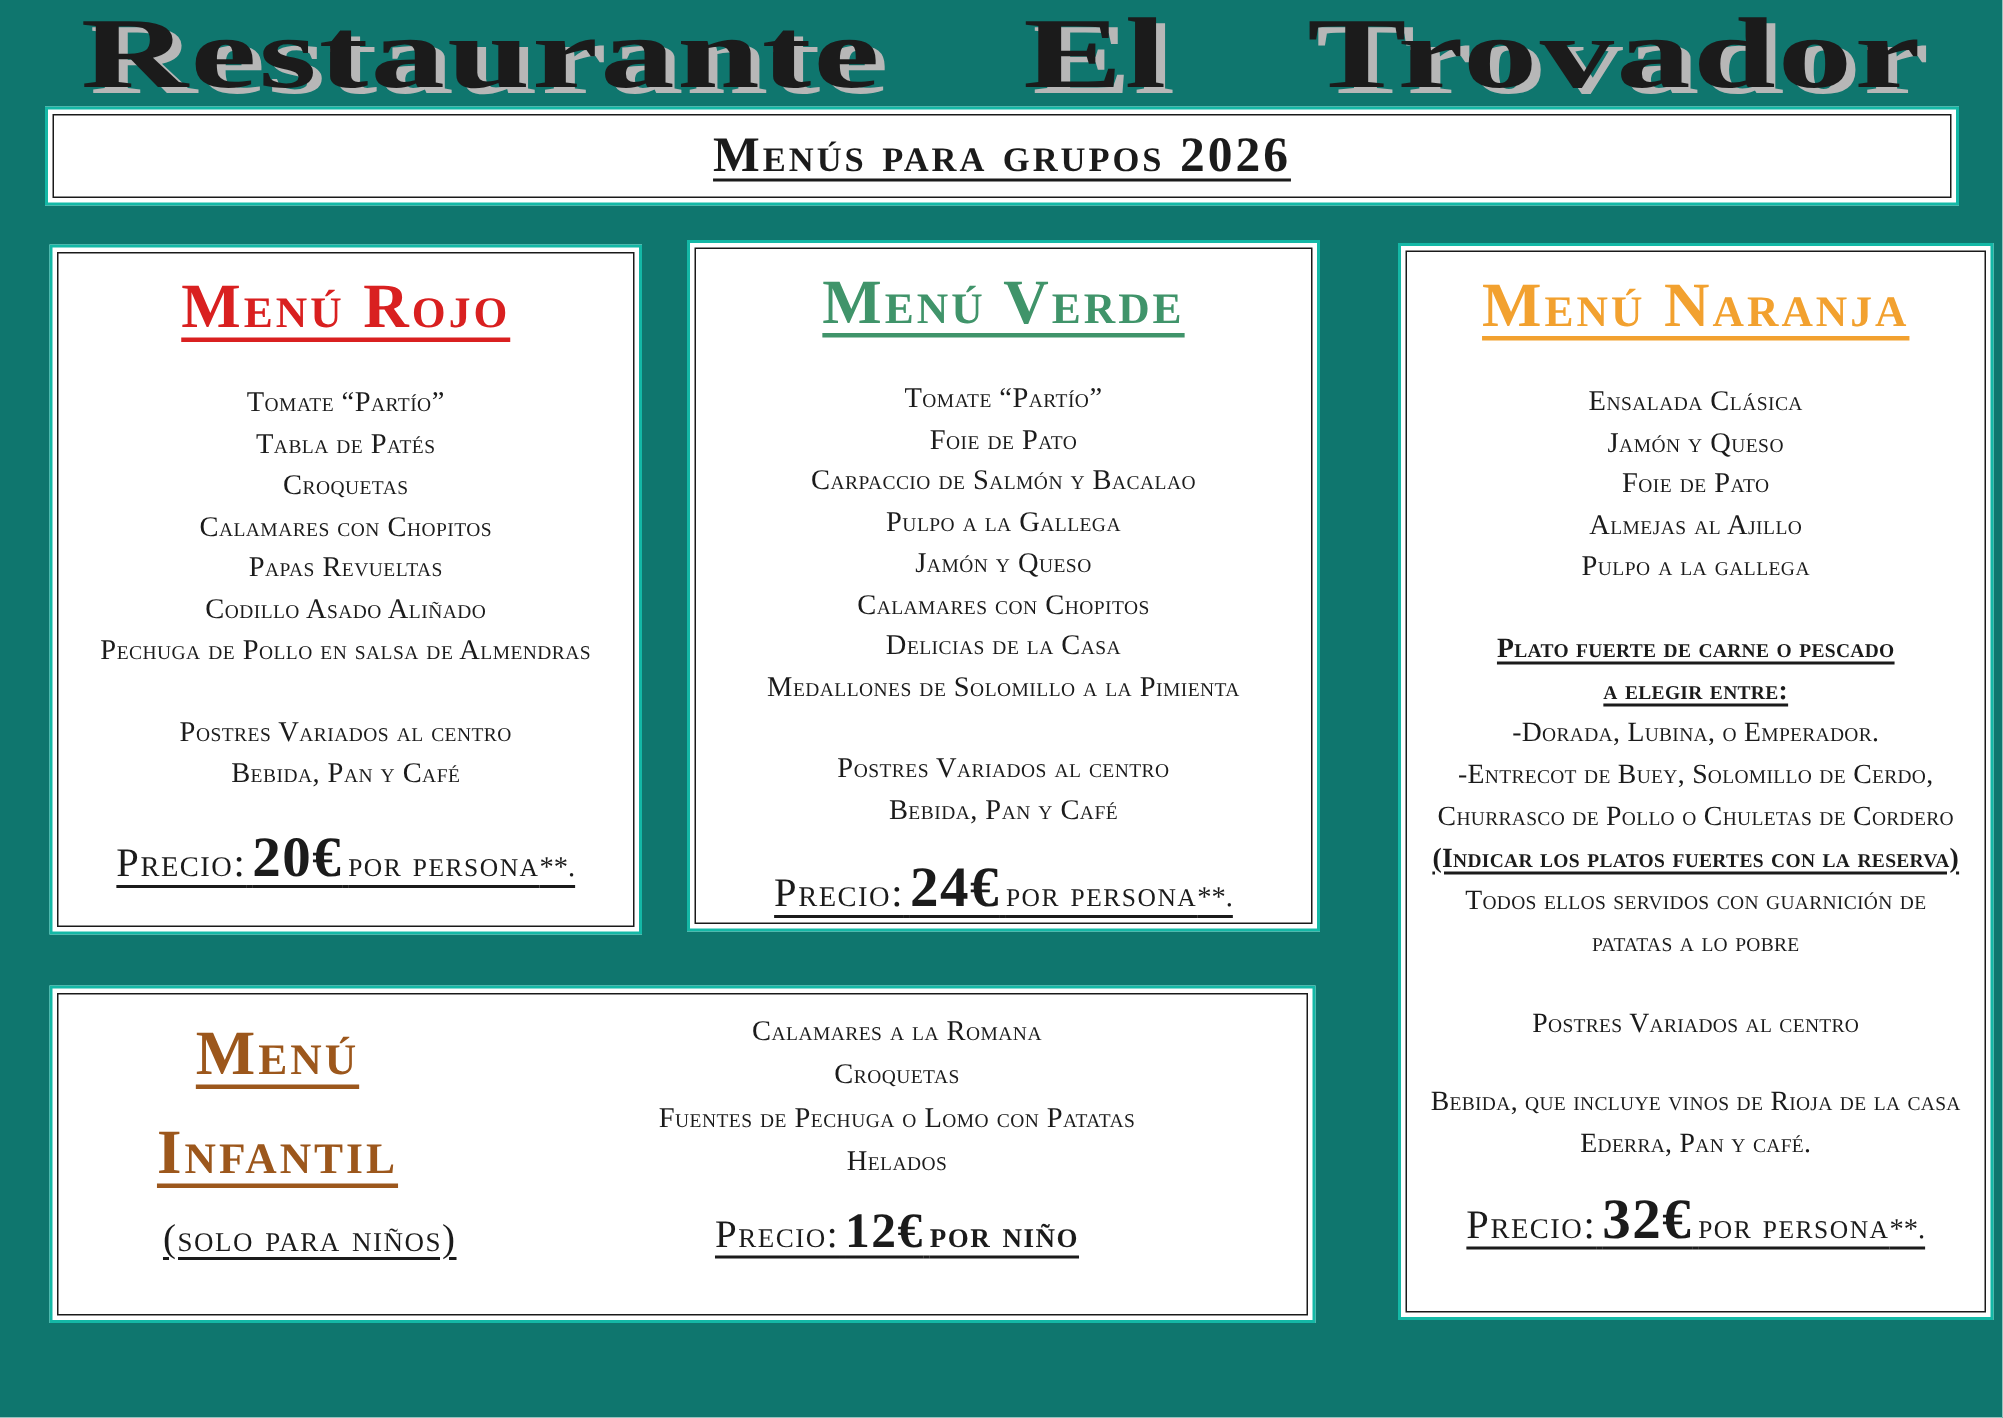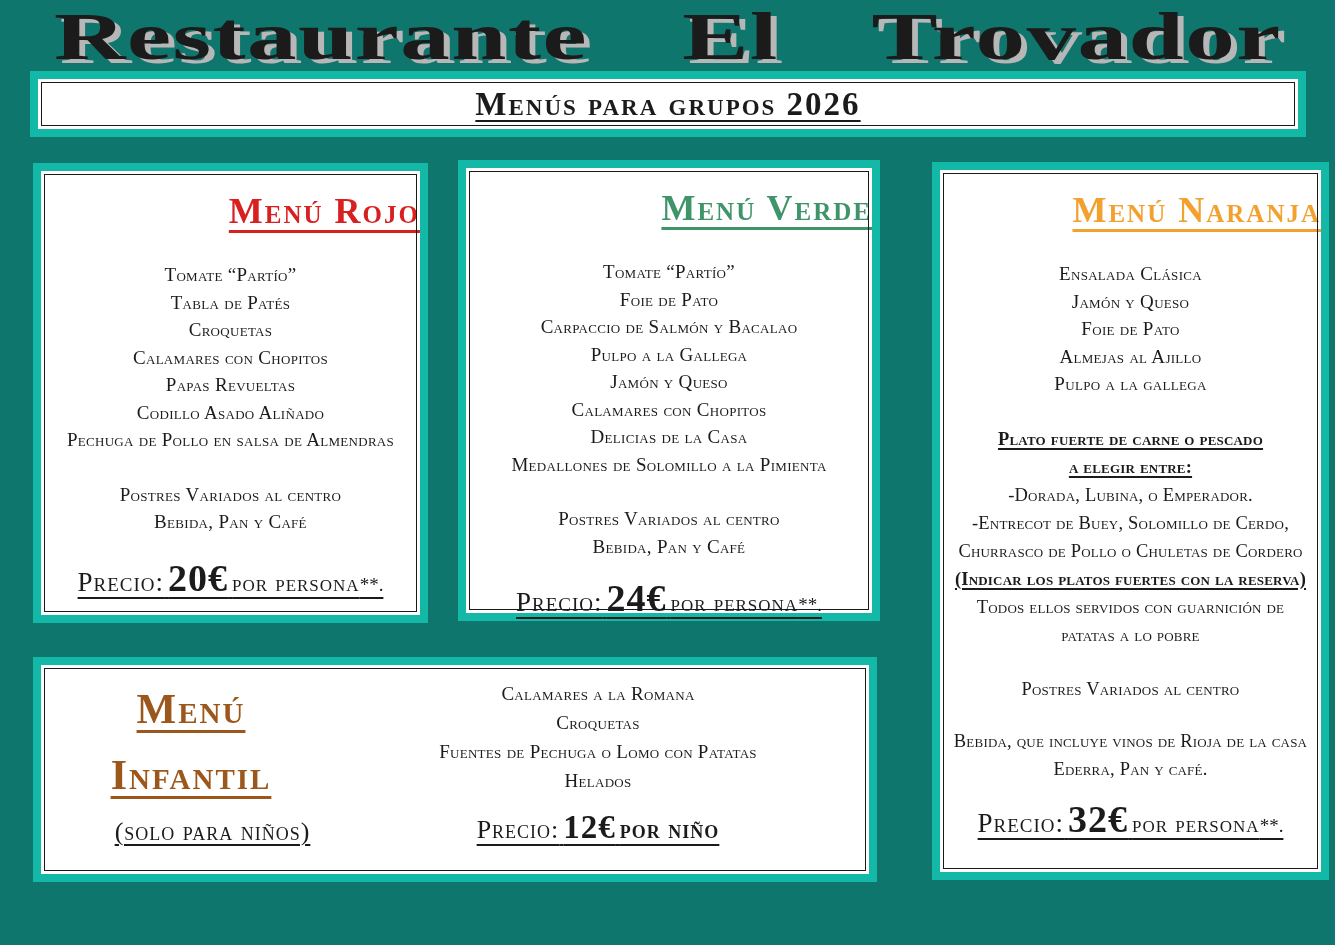--- a/index.html
+++ b/index.html
@@ -7,37 +7,37 @@
   body { font-family:"Liberation Serif", serif; color:#1b1b1b; }
   .page { position:relative; width:1335px; height:945px; background:#0f766e; overflow:hidden; }
 
   
   .main-title { position:absolute; top:0px; left:0; width:100%; text-align:center;
                 font-weight:bold; font-size:67px; line-height:72px; white-space:nowrap; }
   .main-title .stretch { display:inline-block; transform:scaleX(1.48); transform-origin:center;
                 letter-spacing:1px; word-spacing:46px; text-shadow:4px 4px 0 #b7b7b7; }
 
   
-  .dbox { position:absolute; border:8px solid #14b8a6; background:#fff; }
+  .dbox { position:absolute; border:2px solid #14b8a6; background:#fff; }
   .dbox::before { content:""; position:absolute; inset:3px; border:1px solid #1a1a1a; pointer-events:none; }
 
   .header-box { left:30px; top:71px; width:1276px; height:66px;
                 display:flex; align-items:center; justify-content:center; }
   .subtitle { font-variant:small-caps; font-weight:bold; font-size:33px; letter-spacing:2px;
               text-decoration:underline; text-decoration-thickness:2px; text-underline-offset:5px; }
 
   .menu-box { text-align:center; padding-top:16px; }
   .rojo-box     { left:33px;  top:163px; width:395px; height:460px; }
   .verde-box    { left:458px; top:160px; width:422px; height:461px; }
   .naranja-box  { left:932px; top:162px; width:397px; height:718px; }
   .infantil-box { left:33px;  top:657px; width:844px; height:225px; display:flex; text-align:center; padding-top:8px; }
 
-  .menu-heading { font-variant:small-caps; font-weight:bold; font-size:36px; line-height:48px;
+  .menu-heading { font-variant:small-caps; font-weight:bold; font-size:42px; line-height:48px;
                   letter-spacing:2px; text-decoration:underline; text-decoration-thickness:2.5px;
-                  text-underline-offset:7px;text-align:right; }
+                  text-underline-offset:7px; }
 
   .items-list { margin-top:26px; }
   .includes-list { margin-top:27px; }
   .menu-item { font-variant:small-caps; font-size:19px; line-height:27.5px; letter-spacing:0.3px; }
 
   .price-line { margin-top:20px; font-variant:small-caps; text-decoration:underline;
                 text-decoration-thickness:1.5px; text-underline-offset:6px; white-space:nowrap; }
   .verde-box .price-line { margin-top:16px; }
   .price-label  { font-size:27px; letter-spacing:1px; }
   .price-amount { font-size:38px; font-weight:bold; letter-spacing:1px; }

